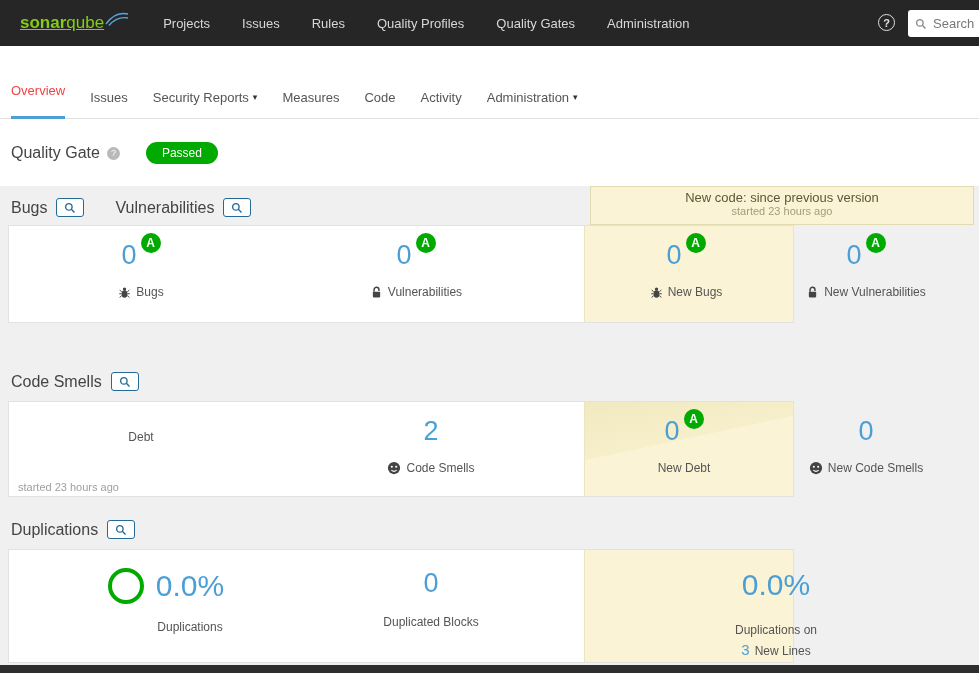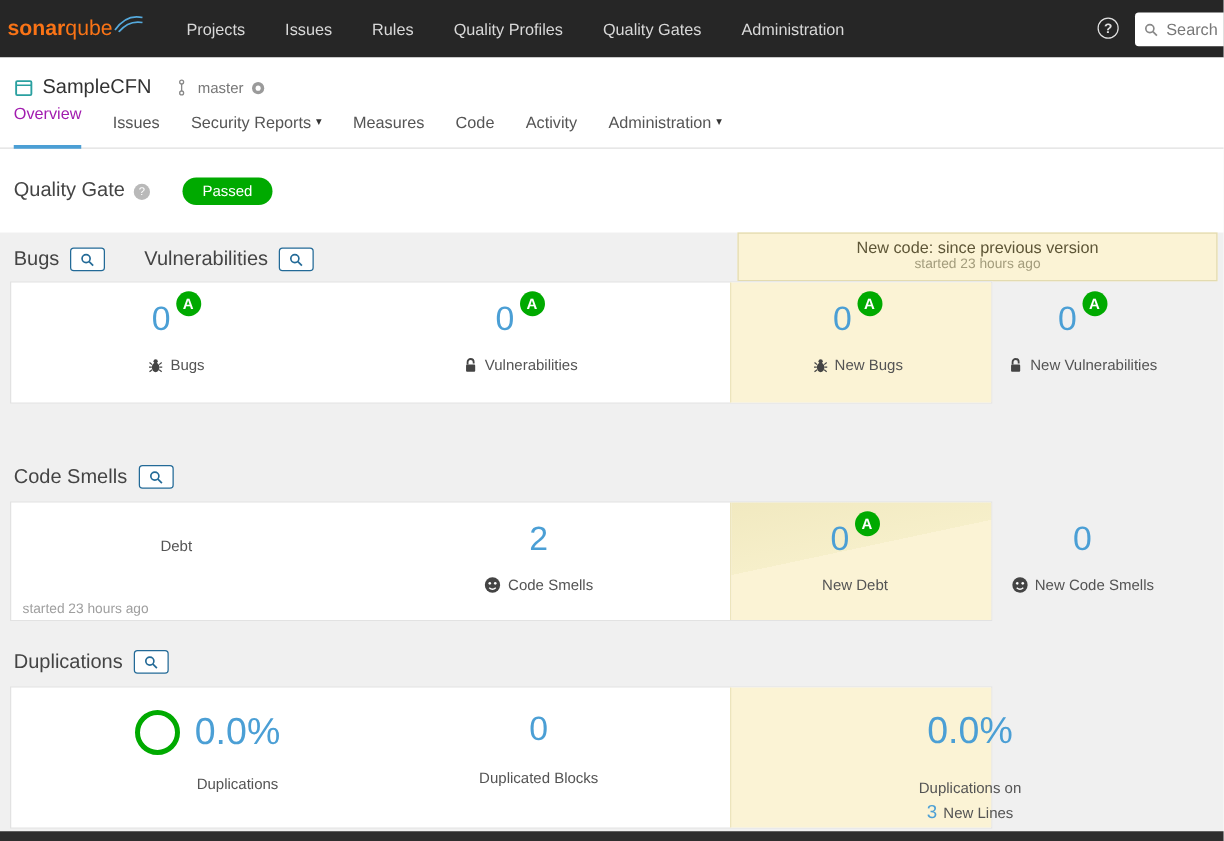--- a/index.html
+++ b/index.html
@@ -2,38 +2,38 @@
 <html><head>
 <meta charset="utf-8">
 <style>
   * { margin:0; padding:0; box-sizing:border-box; }
   html,body { width:979px; height:673px; }
   body { font-family:"Liberation Sans", sans-serif; background:#fff; position:relative; overflow:hidden; }
   button { font-family:inherit; }
 
   
   .navbar { position:absolute; top:0; left:0; width:979px; height:46px; background:#262626; display:flex; align-items:center; }
-  .logo { display:flex; align-items:flex-start; margin-left:6px; color:#f97316; font-size:17px; cursor:pointer; }
+  .logo { display:flex; align-items:flex-start; margin-left:20px; color:#84cc16; font-size:17px; cursor:pointer;text-decoration:underline; }
   .logo-sonar { font-weight:bold; }
   .logo-qube { font-weight:normal; }
   .logo-swoosh { margin-left:1px; margin-top:-3px; }
   .nav-links { display:flex; gap:32px; margin-left:34px; }
   .nav-link { color:#d8d8d8; font-size:13px; cursor:pointer; }
   .help-circle { position:absolute; right:84px; top:14px; width:17px; height:17px; border:1.5px solid #e0e0e0; border-radius:50%; color:#e0e0e0; font-size:11px; font-weight:bold; display:flex; align-items:center; justify-content:center; cursor:pointer; }
   .searchbox { position:absolute; left:908px; top:10px; width:110px; height:27px; background:#fff; border-radius:3px; display:flex; align-items:center; gap:6px; padding-left:7px; cursor:text; }
   .search-text { color:#777; font-size:13px; }
 
   
   .context { position:absolute; top:46px; left:0; width:979px; height:73px; background:#fff; border-bottom:1px solid #e0e0e0; }
   .project-row { display:flex; align-items:center; padding:15px 0 0 11px; gap:7px; }
   .project-name { font-size:16px; color:#333; cursor:pointer; }
   .branch { display:flex; align-items:center; gap:5px; margin-left:14px; color:#777; font-size:12px; }
   .tabs { position:absolute; left:11px; bottom:-1px; display:flex; gap:25px; }
   .tab { font-size:13px; color:#555; padding-bottom:8px; cursor:pointer; display:flex; align-items:center; gap:4px; }
-  .tab.active { border-bottom:3px solid #4b9fd5; color:#a21caf; padding-bottom:18px; }
+  .tab.active { border-bottom:3px solid #4b9fd5; color:#ef4444; padding-bottom:18px; }
   .caret { font-size:9px; color:#333; }
 
   
   .content { position:absolute; top:120px; left:0; width:979px; height:545px; background:#f0f0f0; }
   .qg-panel { height:66px; background:#fff; display:flex; align-items:center; padding-left:11px; }
   .qg-title { font-size:16px; color:#444; }
   .qg-help { width:13px; height:13px; background:#b9b9b9; border-radius:50%; color:#fff; font-size:9px; display:flex; align-items:center; justify-content:center; margin-left:7px; cursor:pointer; }
   .qg-badge { margin-left:26px; background:#00aa00; color:#fff; font-size:12px; padding:4px 16px; border-radius:12px; }
 
   .domain-header { position:absolute; left:11px; display:flex; align-items:center; gap:9px; }
@@ -97,39 +97,20 @@
   <div class="searchbox">
     <svg width="12" height="12" viewBox="0 0 16 16">
       <circle cx="6.5" cy="6.5" r="4.3" fill="none" stroke="#888" stroke-width="1.8"></circle>
       <line x1="9.8" y1="9.8" x2="14" y2="14" stroke="#888" stroke-width="1.8"></line>
     </svg>
     <span class="search-text">Search</span>
   </div>
 </div>
 
 <div class="context">
-  <div class="project-row">
-    <svg width="16" height="15" viewBox="0 0 16 16">
-      <rect x="1.5" y="2" width="13" height="12" rx="1" fill="none" stroke="#2aa0a0" stroke-width="1.6"></rect>
-      <line x1="1.5" y1="5.5" x2="14.5" y2="5.5" stroke="#2aa0a0" stroke-width="1.4"></line>
-    </svg>
-    <span class="project-name">SampleCFN</span>
-    <span class="branch">
-      <svg width="11" height="14" viewBox="0 0 12 16">
-        <circle cx="3.5" cy="3" r="1.8" fill="none" stroke="#888" stroke-width="1.2"></circle>
-        <circle cx="3.5" cy="13" r="1.8" fill="none" stroke="#888" stroke-width="1.2"></circle>
-        <path d="M3.5 4.8 V11.2" fill="none" stroke="#888" stroke-width="1.2"></path>
-      </svg>
-      <span>master</span>
-      <svg width="13" height="13" viewBox="0 0 16 16">
-        <circle cx="8" cy="8" r="6" fill="#9a9a9a"></circle>
-        <circle cx="8" cy="8" r="2.5" fill="#fff"></circle>
-      </svg>
-    </span>
-  </div>
   <div class="tabs">
     <a class="tab active">
         <span>Overview</span>
       </a>
     <a class="tab">
         <span>Issues</span>
       </a>
     <a class="tab">
         <span>Security Reports</span>
         <span class="caret">▾</span>

